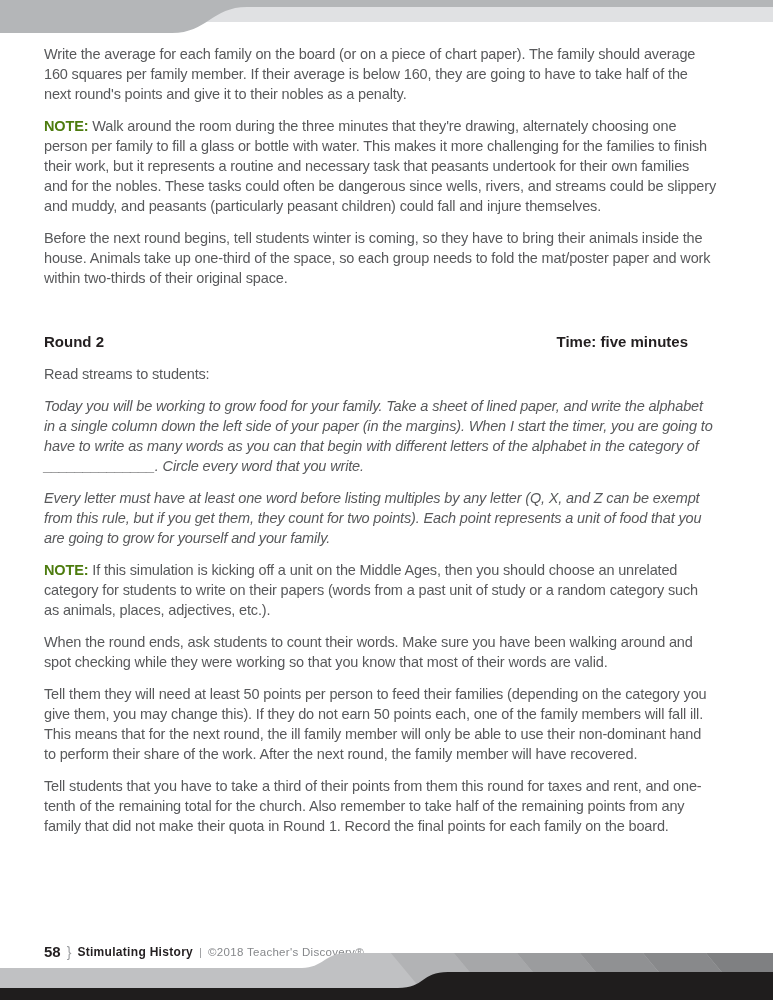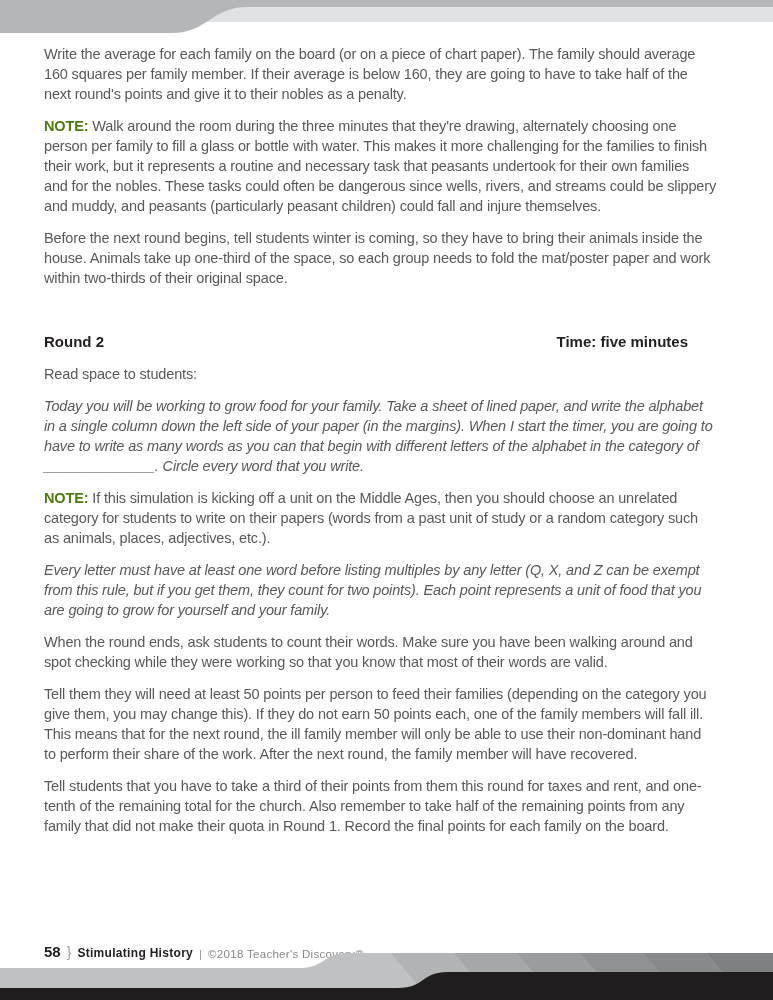--- a/index.html
+++ b/index.html
@@ -41,21 +41,21 @@
     color: #231f20;
     gap: 48px;
   }
   .hr-time { margin-left: auto; margin-right: 44px; text-align: center; }
 
   footer.pagefoot {
     position: absolute;
     left: 44px;
     top: 943px;
     display: flex;
-    align-items: flex-end;
+    align-items: center;
     gap: 6px;
     white-space: nowrap;
   }
   .pagenum  { font-weight: bold; font-size: 15px; color: #231f20; }
   .brace    { color: #9b9da0; font-size: 14px; }
   .booktitle{ font-weight: bold; font-size: 12px; color: #231f20; letter-spacing: 0.3px; }
   .divider  { color: #9b9da0; font-size: 11.5px; }
   .copyright{ color: #86888b; font-size: 11.5px; letter-spacing: 0.3px; }
 </style>
 </head>
@@ -70,24 +70,24 @@
 
   <main class="content">
     <div id="blocks">
         <p class="para normal"><span class="ptext">Write the average for each family on the board (or on a piece of chart paper). The family should average 160 squares per family member. If their average is below 160, they are going to have to take half of the next round's points and give it to their nobles as a penalty.</span></p>
         <p class="para note"><strong class="note-label">NOTE:</strong> <span class="ptext">Walk around the room during the three minutes that they're drawing, alternately choosing one person per family to fill a glass or bottle with water. This makes it more challenging for the families to finish their work, but it represents a routine and necessary task that peasants undertook for their own families and for the nobles. These tasks could often be dangerous since wells, rivers, and streams could be slippery and muddy, and peasants (particularly peasant children) could fall and injure themselves.</span></p>
         <p class="para normal"><span class="ptext">Before the next round begins, tell students winter is coming, so they have to bring their animals inside the house. Animals take up one-third of the space, so each group needs to fold the mat/poster paper and work within two-thirds of their original space.</span></p>
         <div class="heading-row">
           <span class="hr-title">Round 2</span>
           <span class="hr-time">Time: five minutes</span>
         </div>
-        <p class="para normal"><span class="ptext">Read space to students:</span></p>
+        <p class="para normal"><span class="ptext">Read streams to students:</span></p>
         <p class="para italic"><span class="ptext">Today you will be working to grow food for your family. Take a sheet of lined paper, and write the alphabet in a single column down the left side of your paper (in the margins). When I start the timer, you are going to have to write as many words as you can that begin with different letters of the alphabet in the category of ______________. Circle every word that you write.</span></p>
+        <p class="para italic"><span class="ptext">Every letter must have at least one word before listing multiples by any letter (Q, X, and Z can be exempt from this rule, but if you get them, they count for two points). Each point represents a unit of food that you are going to grow for yourself and your family.</span></p>
         <p class="para note"><strong class="note-label">NOTE:</strong> <span class="ptext">If this simulation is kicking off a unit on the Middle Ages, then you should choose an unrelated category for students to write on their papers (words from a past unit of study or a random category such as animals, places, adjectives, etc.).</span></p>
-        <p class="para italic"><span class="ptext">Every letter must have at least one word before listing multiples by any letter (Q, X, and Z can be exempt from this rule, but if you get them, they count for two points). Each point represents a unit of food that you are going to grow for yourself and your family.</span></p>
         <p class="para normal"><span class="ptext">When the round ends, ask students to count their words. Make sure you have been walking around and spot checking while they were working so that you know that most of their words are valid.</span></p>
         <p class="para normal"><span class="ptext">Tell them they will need at least 50 points per person to feed their families (depending on the category you give them, you may change this). If they do not earn 50 points each, one of the family members will fall ill. This means that for the next round, the ill family member will only be able to use their non-dominant hand to perform their share of the work. After the next round, the family member will have recovered.</span></p>
         <p class="para normal"><span class="ptext">Tell students that you have to take a third of their points from them this round for taxes and rent, and one-tenth of the remaining total for the church. Also remember to take half of the remaining points from any family that did not make their quota in Round 1. Record the final points for each family on the board.</span></p>
       </div>
   </main>
 
   <footer class="pagefoot">
     <span class="pagenum">58</span>
     <span class="brace">}</span>
     <span class="booktitle">Stimulating History</span>

